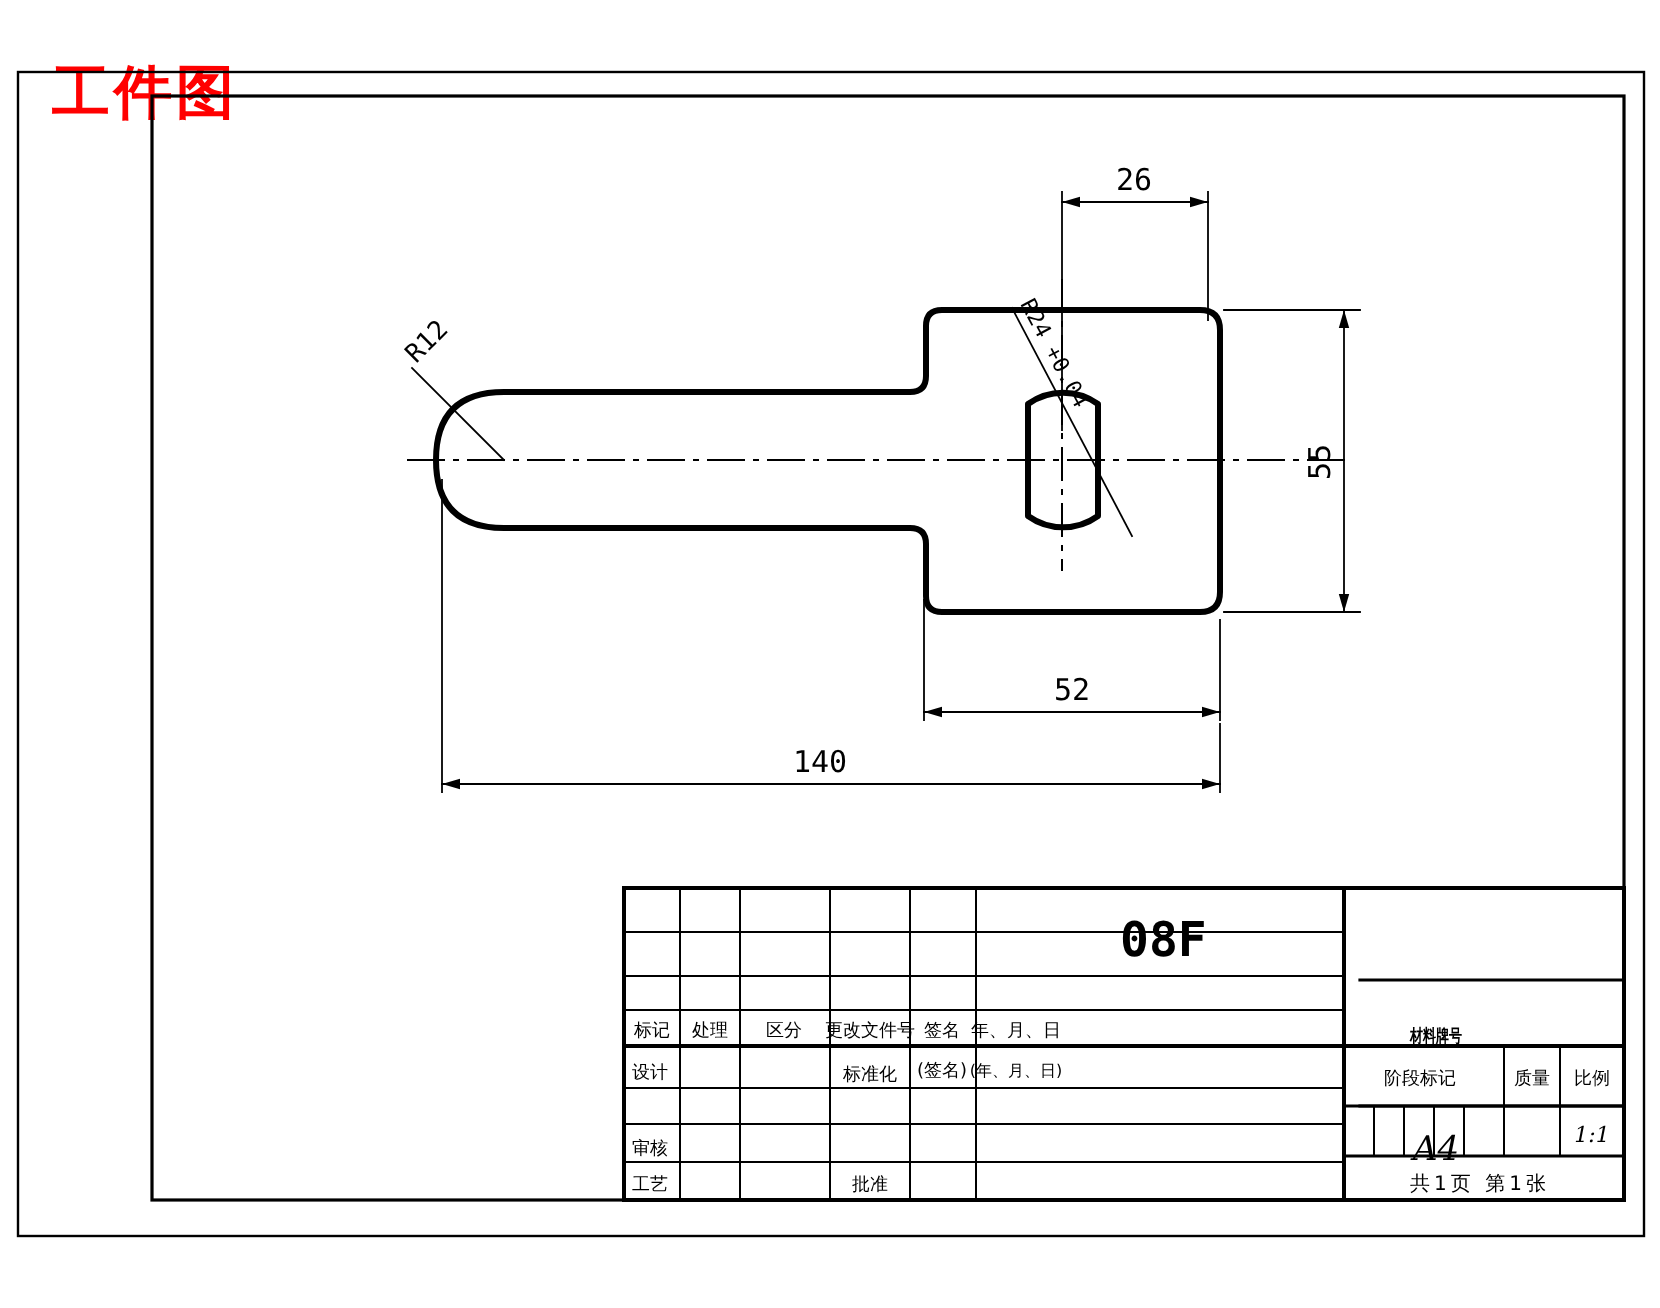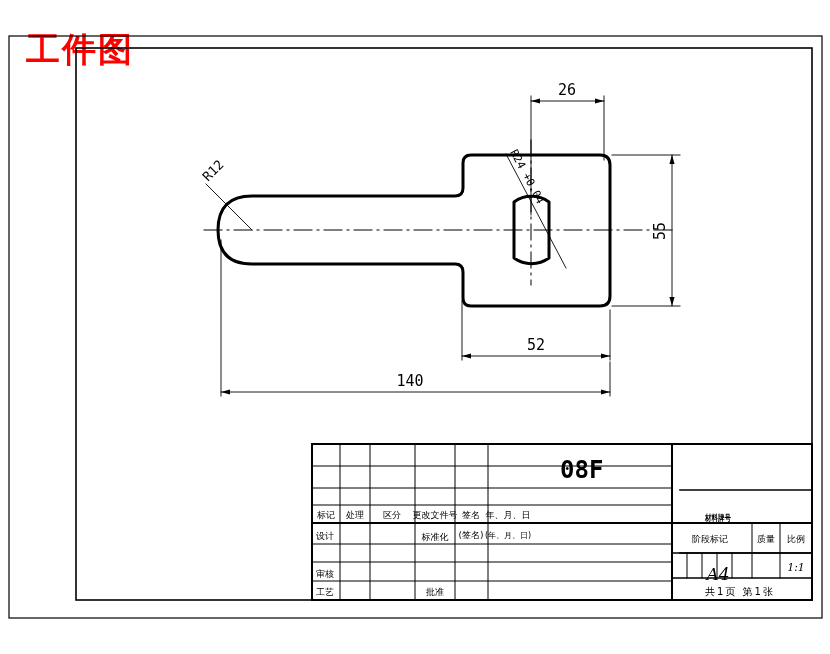--- a/index.html
+++ b/index.html
@@ -22,21 +22,21 @@
     left: 0;
     top: 0;
     width: 830px;
     height: 654px;
   }
   .ttl {
     position: absolute;
     left: 26px;
     top: 32px;
     font-family: "DejaVu Sans", sans-serif;
-    font-size: 34px;
+    font-size: 29px;
     font-weight: 700;
     color: #ff0000;
     letter-spacing: 2px;
     line-height: 1;
     white-space: nowrap;
   }
 </style>
 </head>
 <body>
 

